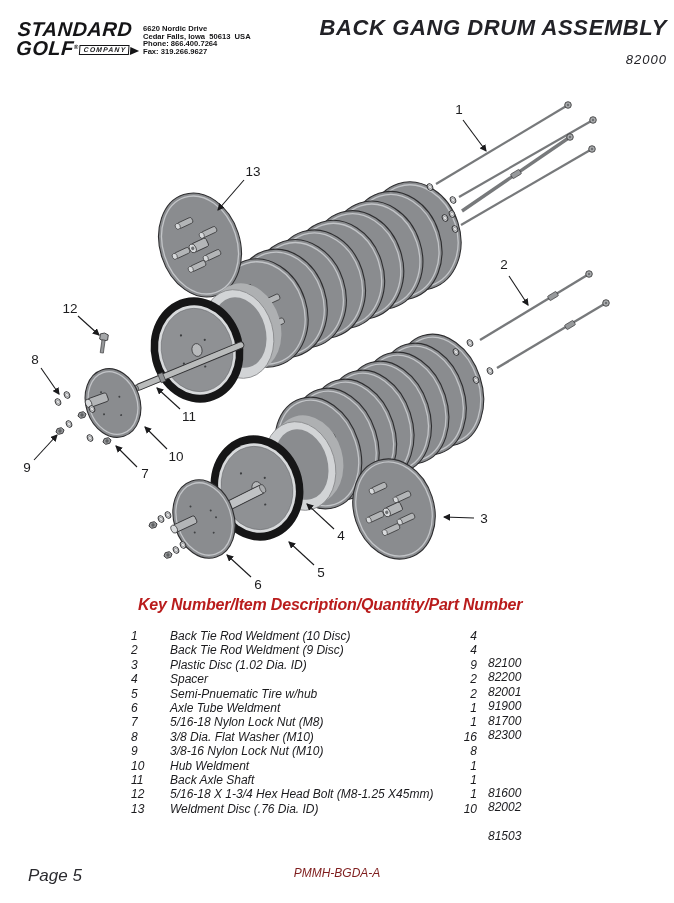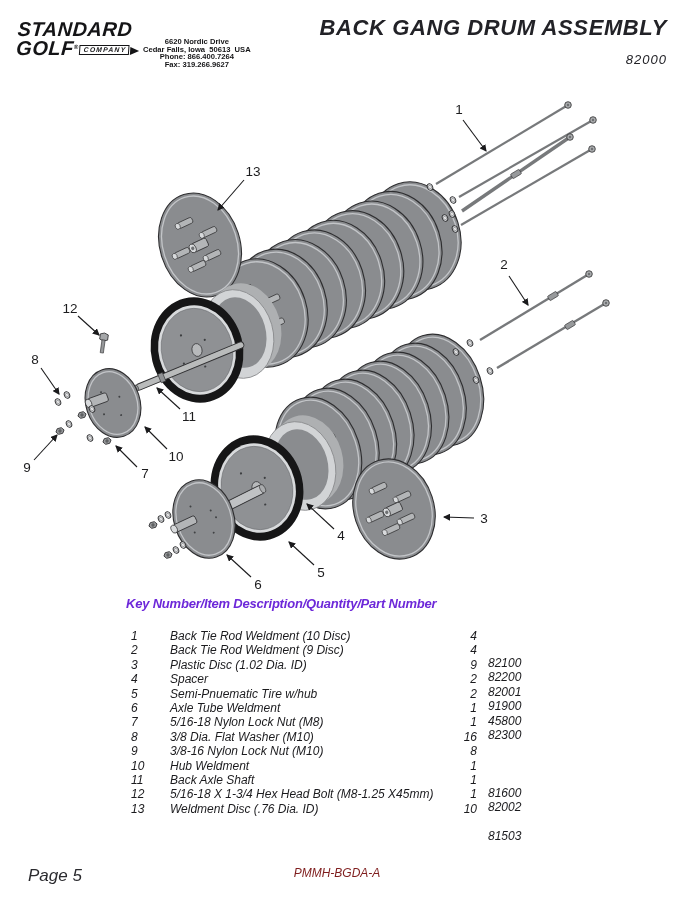--- a/index.html
+++ b/index.html
@@ -7,30 +7,30 @@
         font-family:"Liberation Sans",sans-serif;color:#1d1d20;outline:1px solid #d9d9d9;}
   
   .logo{position:absolute;left:17px;top:20px;font-style:italic;font-weight:bold;color:#141416;transform:skewX(-4deg);}
   .logo-l1{font-size:20px;line-height:18px;letter-spacing:0.5px;}
   .logo-l2{font-size:20px;line-height:18px;letter-spacing:0.5px;display:flex;align-items:flex-end;}
   .reg{font-size:6px;vertical-align:sub;font-style:normal;margin:0 1px 1px 0;}
   .company-box{display:inline-block;border:1.6px solid #141416;font-size:6.8px;font-weight:bold;
                font-style:italic;letter-spacing:1.2px;padding:0px 2px 0.5px 3px;margin-bottom:2px;line-height:8px;}
   .pennant{display:inline-block;width:0;height:0;border-top:4.5px solid transparent;border-bottom:4.5px solid transparent;
            border-left:9px solid #141416;margin-bottom:2px;margin-left:1px;}
-  .addr{position:absolute;left:143px;top:38px;font-size:7.6px;font-weight:bold;line-height:7.5px;color:#141416;text-align:center;}
+  .addr{position:absolute;left:143px;top:25px;font-size:7.6px;font-weight:bold;line-height:7.5px;color:#141416;}
   .addr div{white-space:pre;}
   .titleblock{position:absolute;right:7px;top:17px;text-align:right;font-style:italic;color:#222227;}
   .title-main{font-size:22px;font-weight:bold;letter-spacing:0.6px;line-height:22px;}
   .title-num{font-size:13px;letter-spacing:1px;margin-top:13px;}
   
   #diagram{position:absolute;left:0;top:88px;}
   
-  .key-heading{position:absolute;left:126px;top:596px;font-size:13px;font-weight:bold;font-style:italic;
-               letter-spacing:-0.2px;color:#6d28d9;}
+  .key-heading{position:absolute;left:138px;top:596px;font-size:16px;font-weight:bold;font-style:italic;
+               letter-spacing:-0.2px;color:#b91c1c;}
   .parts{position:absolute;left:131px;top:629px;width:436px;font-style:italic;font-size:12px;color:#1b1b1e;}
   .prow{position:relative;height:14.4px;line-height:14.4px;white-space:nowrap;}
   .c-key{position:absolute;left:0;}
   .c-desc{position:absolute;left:39px;}
   .c-qty{position:absolute;left:318px;width:28px;text-align:right;}
   .c-part{position:absolute;left:357px;margin-top:27px;}
   
   .footer-page{position:absolute;left:28px;top:866px;font-size:17px;font-style:italic;color:#2a2a2e;}
   .footer-code{position:absolute;left:0;right:0;top:866px;text-align:center;font-size:12px;font-style:italic;color:#7f1d1d;}
 </style>
@@ -512,21 +512,21 @@
         <div class="prow">
           <span class="c-key">4</span>
           <span class="c-desc">Spacer</span>
           <span class="c-qty">2</span>
           <span class="c-part">91900</span>
         </div>
         <div class="prow">
           <span class="c-key">5</span>
           <span class="c-desc">Semi-Pnuematic Tire w/hub</span>
           <span class="c-qty">2</span>
-          <span class="c-part">45800</span>
+          <span class="c-part">81700</span>
         </div>
         <div class="prow">
           <span class="c-key">6</span>
           <span class="c-desc">Axle Tube Weldment</span>
           <span class="c-qty">1</span>
           <span class="c-part">82300</span>
         </div>
         <div class="prow">
           <span class="c-key">7</span>
           <span class="c-desc">5/16-18 Nylon Lock Nut (M8)</span>

